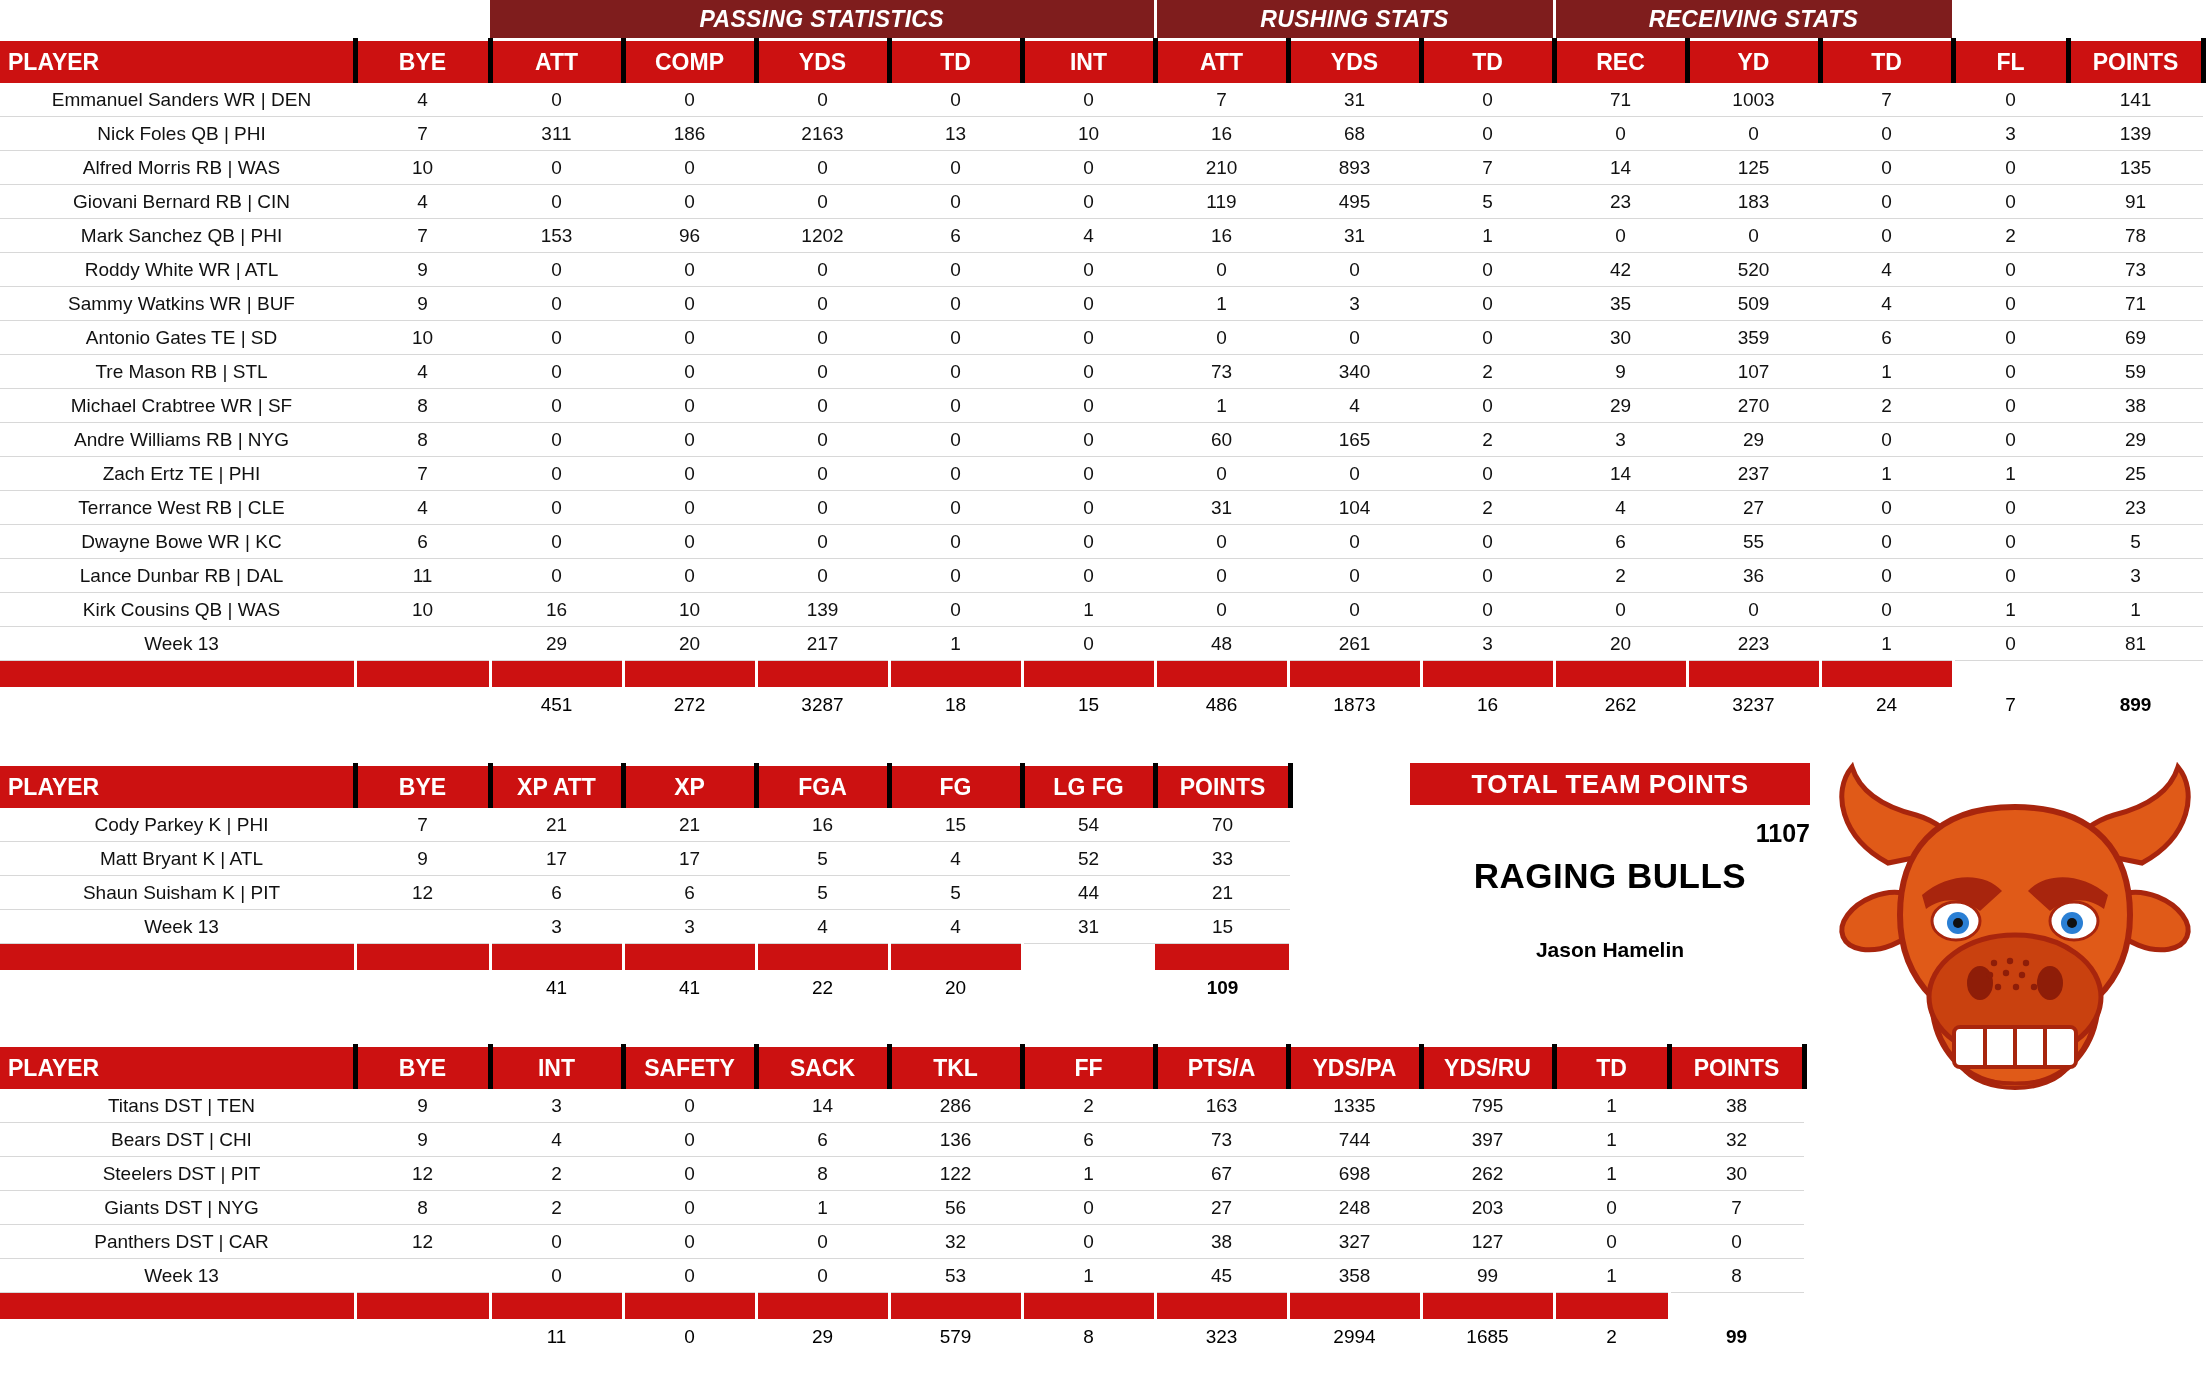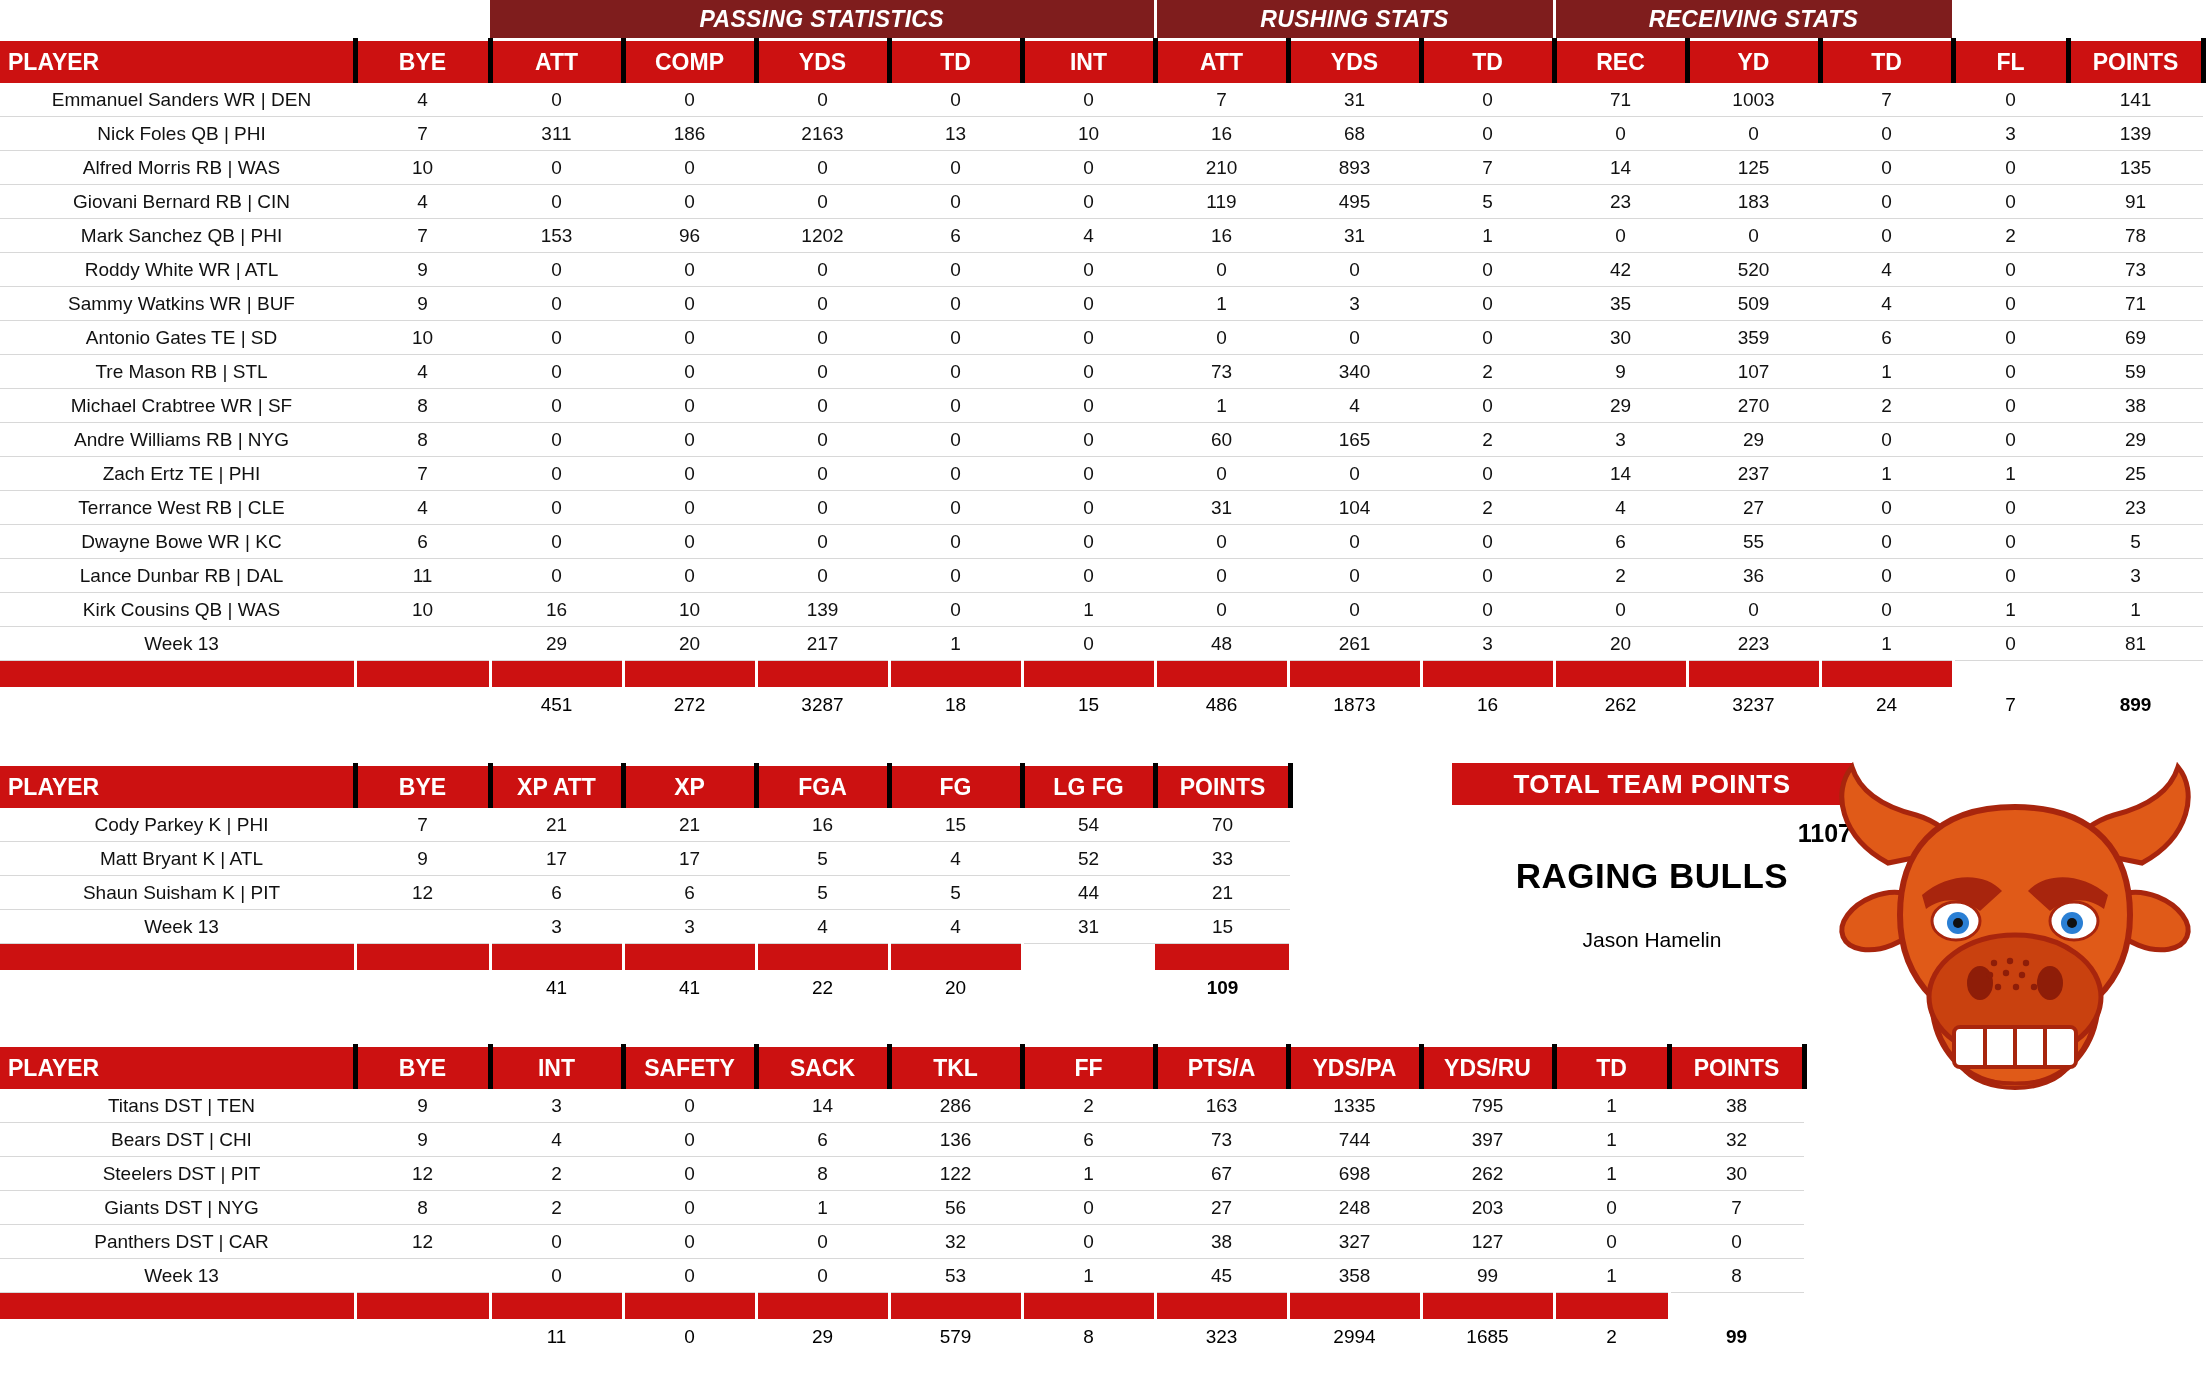--- a/index.html
+++ b/index.html
@@ -94,21 +94,21 @@
     font-weight: bold;
   }
 
   
   .block-offense { position: absolute; left: 0px; top: 0px; }
   .block-kickers { position: absolute; left: 0px; top: 763px; }
   .block-dst     { position: absolute; left: 0px; top: 1044px; }
 
   .sidebar {
     position: absolute;
-    left: 1452px;
+    left: 1410px;
     top: 763px;
     width: 400px;
   }
   .ttp-header {
     background: #cc1111;
     color: #ffffff;
     font-weight: bold;
     font-size: 26px;
     text-align: center;
     height: 42px;
@@ -123,23 +123,23 @@
   }
   .team-name {
     text-align: center;
     font-weight: bold;
     font-size: 35px;
     margin-top: 8px;
     letter-spacing: .5px;
   }
   .owner-name {
     text-align: center;
-    font-weight: normal;
+    font-weight: bold;
     font-size: 21px;
-    margin-top: 32px;
+    margin-top: 42px;
   }
 
   .logo {
     position: absolute;
     left: 1830px;
     top: 745px;
     width: 370px;
     height: 390px;
   }
 </style>

